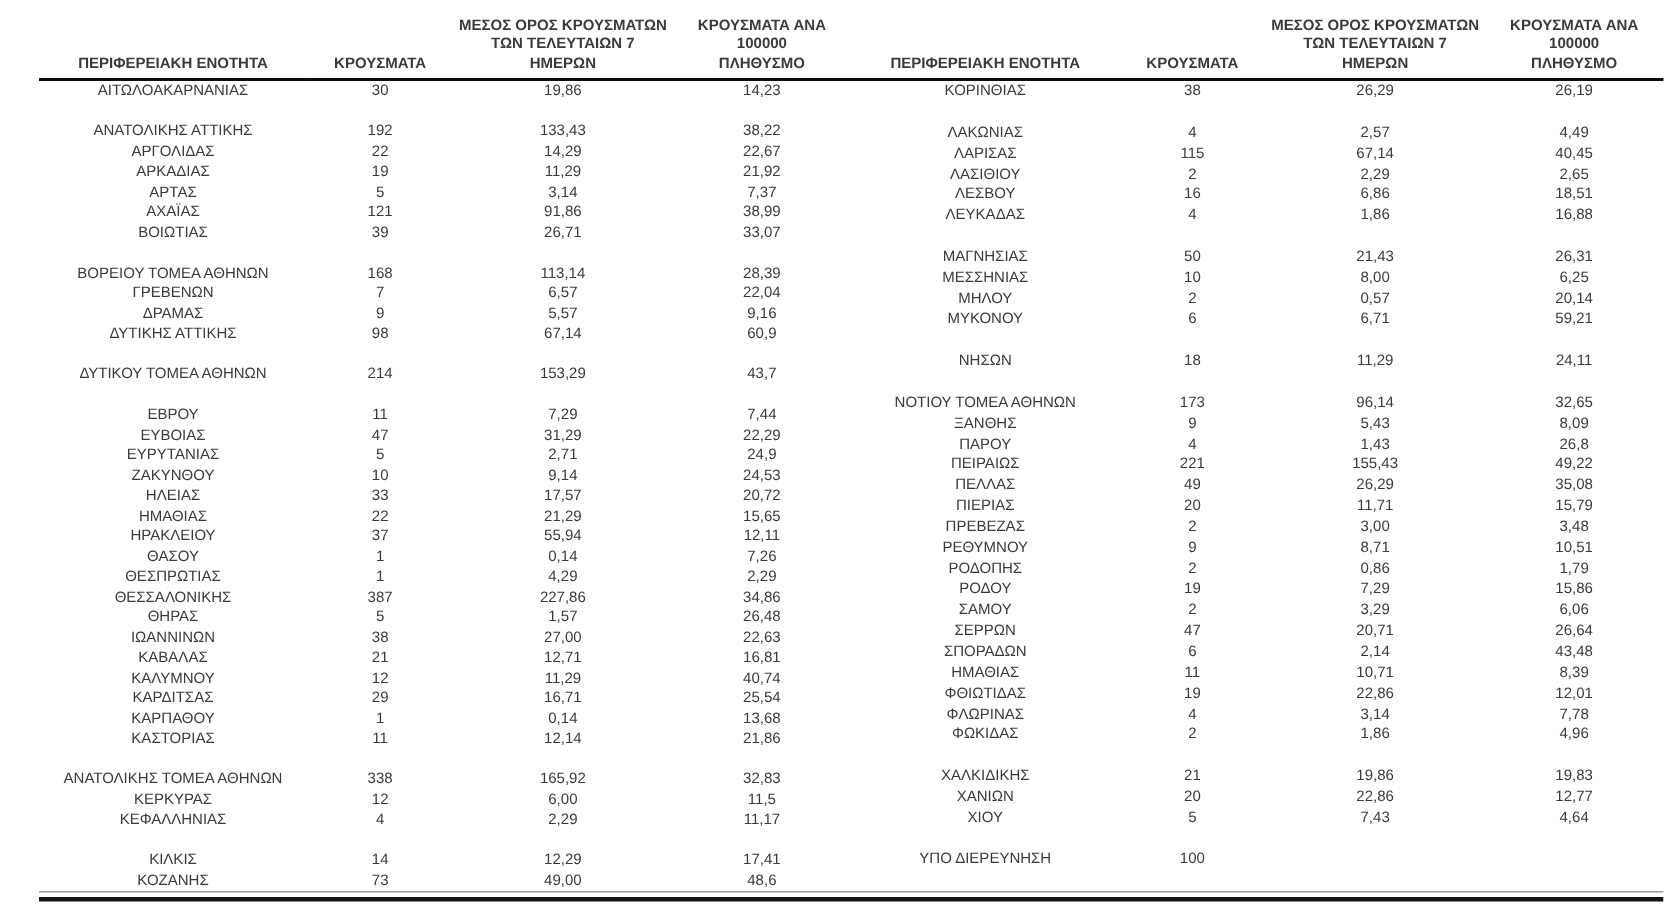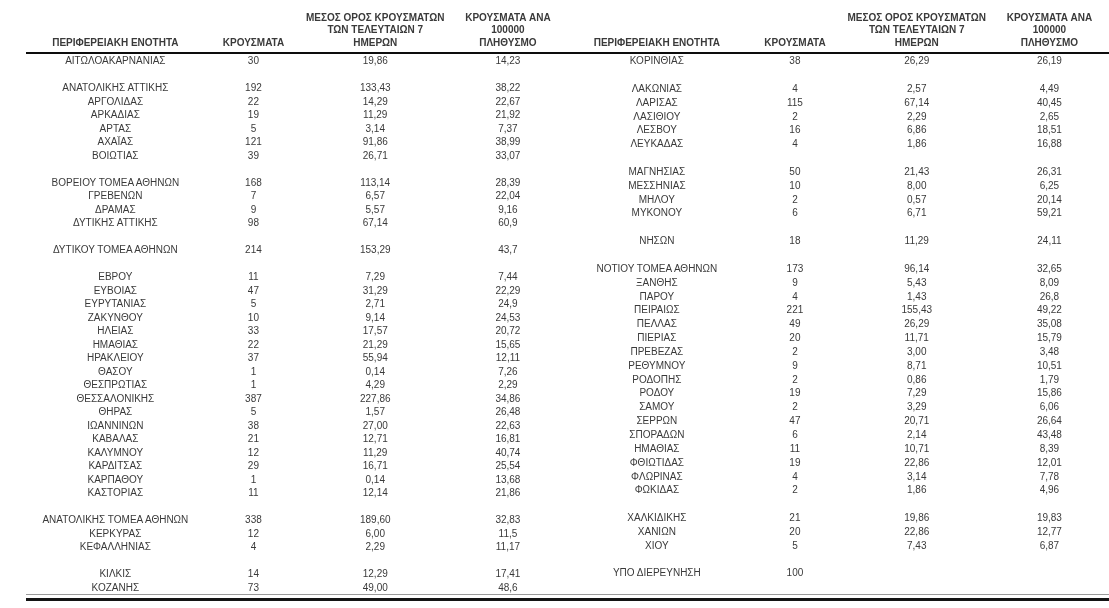--- a/index.html
+++ b/index.html
@@ -294,21 +294,21 @@
           </tr>
           <tr>
             <td>&nbsp;</td>
             <td>&nbsp;</td>
             <td>&nbsp;</td>
             <td>&nbsp;</td>
           </tr>
           <tr>
             <td>ΑΝΑΤΟΛΙΚΗΣ ΤΟΜΕΑ ΑΘΗΝΩΝ</td>
             <td>338</td>
-            <td>189,60</td>
+            <td>165,92</td>
             <td>32,83</td>
           </tr>
           <tr>
             <td>ΚΕΡΚΥΡΑΣ</td>
             <td>12</td>
             <td>6,00</td>
             <td>11,5</td>
           </tr>
           <tr>
             <td>ΚΕΦΑΛΛΗΝΙΑΣ</td>
@@ -563,21 +563,21 @@
           <tr>
             <td>ΧΑΝΙΩΝ</td>
             <td>20</td>
             <td>22,86</td>
             <td>12,77</td>
           </tr>
           <tr>
             <td>ΧΙΟΥ</td>
             <td>5</td>
             <td>7,43</td>
-            <td>6,87</td>
+            <td>4,64</td>
           </tr>
           <tr>
             <td>&nbsp;</td>
             <td>&nbsp;</td>
             <td>&nbsp;</td>
             <td>&nbsp;</td>
           </tr>
           <tr>
             <td class="it">ΥΠΟ ΔΙΕΡΕΥΝΗΣΗ</td>
             <td class="it">100</td>

